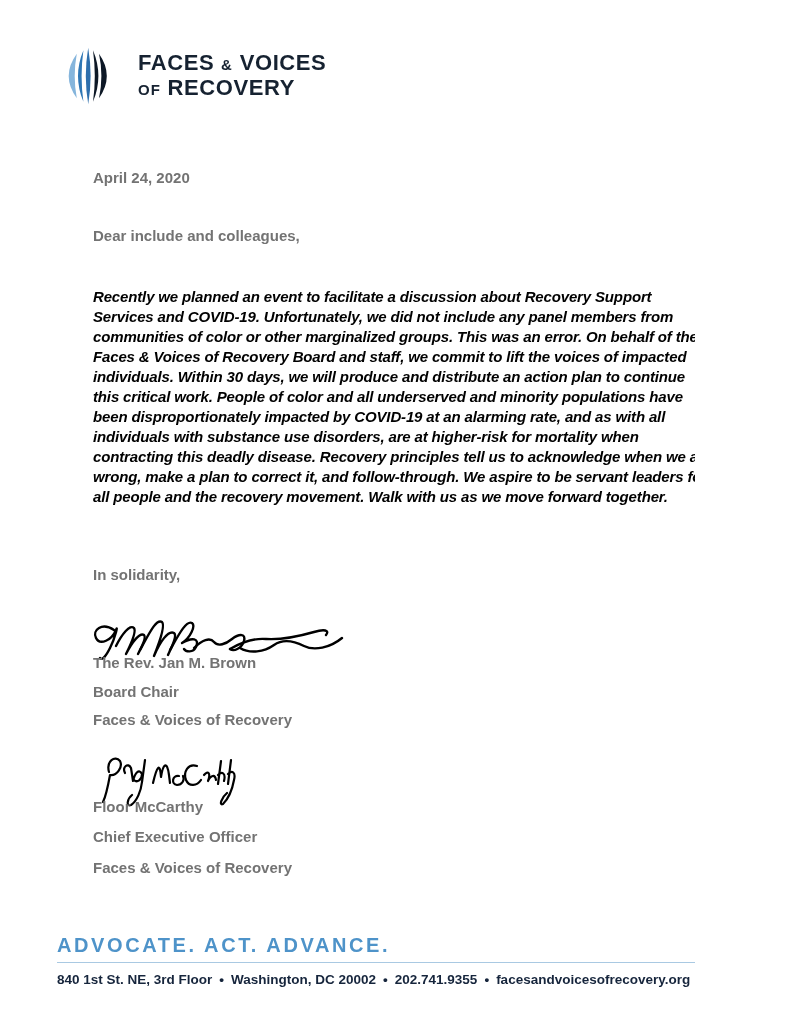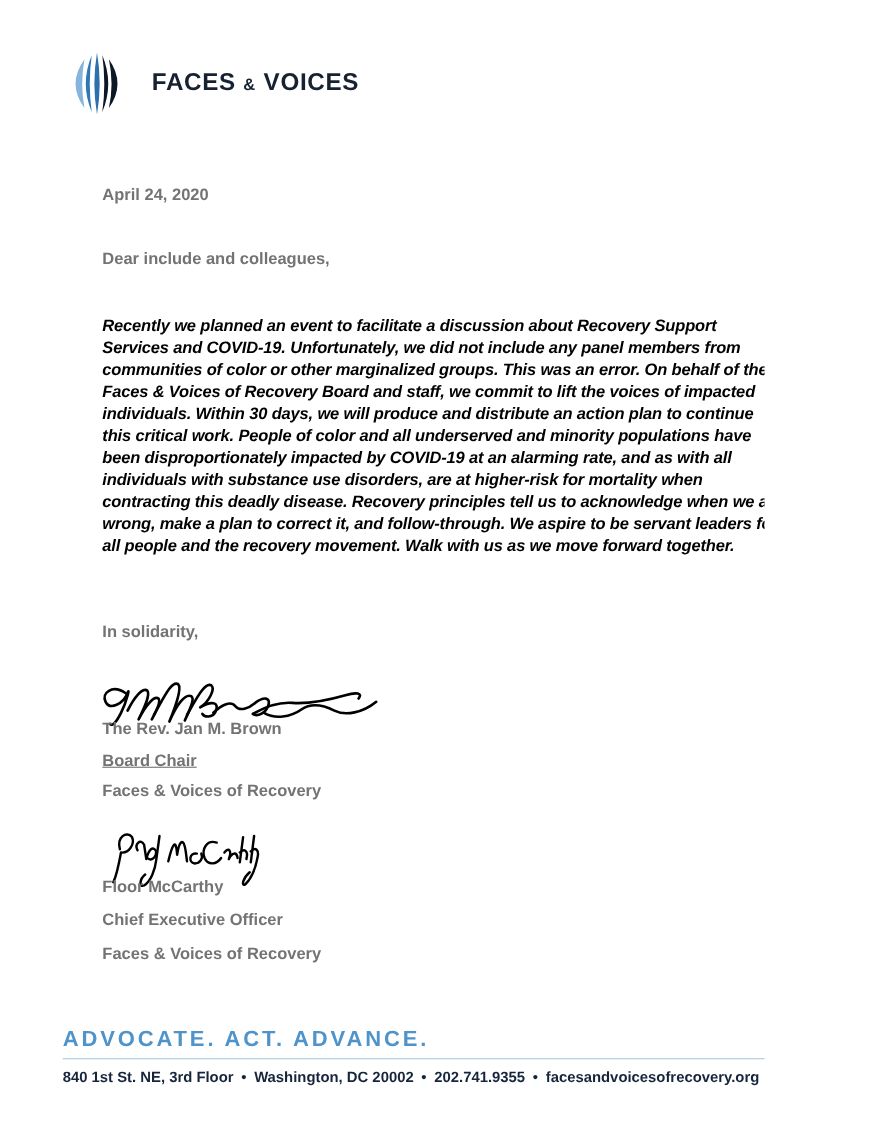--- a/index.html
+++ b/index.html
@@ -35,21 +35,21 @@
   .body-par {
     position: absolute; left: 93px; top: 287px; width: 622px;
     font-size: 15px; font-weight: bold; color: #010101;
     line-height: 20px; letter-spacing: -0.15px; text-align: left; font-style: italic;
   }
   .closing     { top: 566px; }
 
   .sig-jan   { position: absolute; left: 90px;  top: 606px; width: 262px; height: 56px; }
   .sig-patty { position: absolute; left: 95px;  top: 748px; width: 150px; height: 60px; }
   .signer1-name  { top: 654px; }
-  .signer1-title { top: 683px; text-decoration: underline; }
+  .signer1-title { top: 683px; }
   .signer1-org   { top: 711px; }
   .signer2-name  { top: 798px; }
   .signer2-title { top: 828px; }
   .signer2-org   { top: 859px; }
 
   
   .tagline {
     position: absolute; left: 57px; top: 934px;
     font-size: 20px; font-weight: bold; letter-spacing: 2.6px;
     color: #4E93C9; white-space: nowrap;
@@ -73,20 +73,21 @@
   <div class="logo">
     <svg class="logo-mark" viewBox="0 0 100 100" aria-hidden="true">
       <path d="M33,13 Q6,50 33,87 Q26,50 33,13 Z" fill="#85B5DC"></path>
       <path d="M44,7 Q26,50 44,93 Q38,50 44,7 Z" fill="#2F77B5"></path>
       <path d="M52,3 Q44,50 52,97 Q60,50 52,3 Z" fill="#2E6FAD"></path>
       <path d="M60,7 Q78,50 60,93 Q66,50 60,7 Z" fill="#0D1826"></path>
       <path d="M70,13 Q96,50 70,87 Q78,50 70,13 Z" fill="#0D1826"></path>
     </svg>
     <div class="logo-text">
       <div><span>FACES</span> <span class="small">&amp;</span> <span>VOICES</span></div>
+      <div><span class="small">OF</span> <span>RECOVERY</span></div>
     </div>
   </div>
 
   <div class="line date-line">April 24, 2020</div>
   <div class="line salutation">Dear include and colleagues,</div>
   <p class="body-par">Recently we planned an event to facilitate a discussion about Recovery Support Services and COVID-19. Unfortunately, we did not include any panel members from communities of color or other marginalized groups. This was an error. On behalf of the Faces &amp; Voices of Recovery Board and staff, we commit to lift the voices of impacted individuals. Within 30 days, we will produce and distribute an action plan to continue this critical work. People of color and all underserved and minority populations have been disproportionately impacted by COVID-19 at an alarming rate, and as with all individuals with substance use disorders, are at higher-risk for mortality when contracting this deadly disease. Recovery principles tell us to acknowledge when we are wrong, make a plan to correct it, and follow-through. We aspire to be servant leaders for all people and the recovery movement. Walk with us as we move forward together.</p>
   <div class="line closing">In solidarity,</div>
 
   <svg class="sig-jan" viewBox="0 0 262 56" aria-hidden="true">
     <g fill="none" stroke="#000000" stroke-width="2.4" stroke-linecap="round" stroke-linejoin="round">

